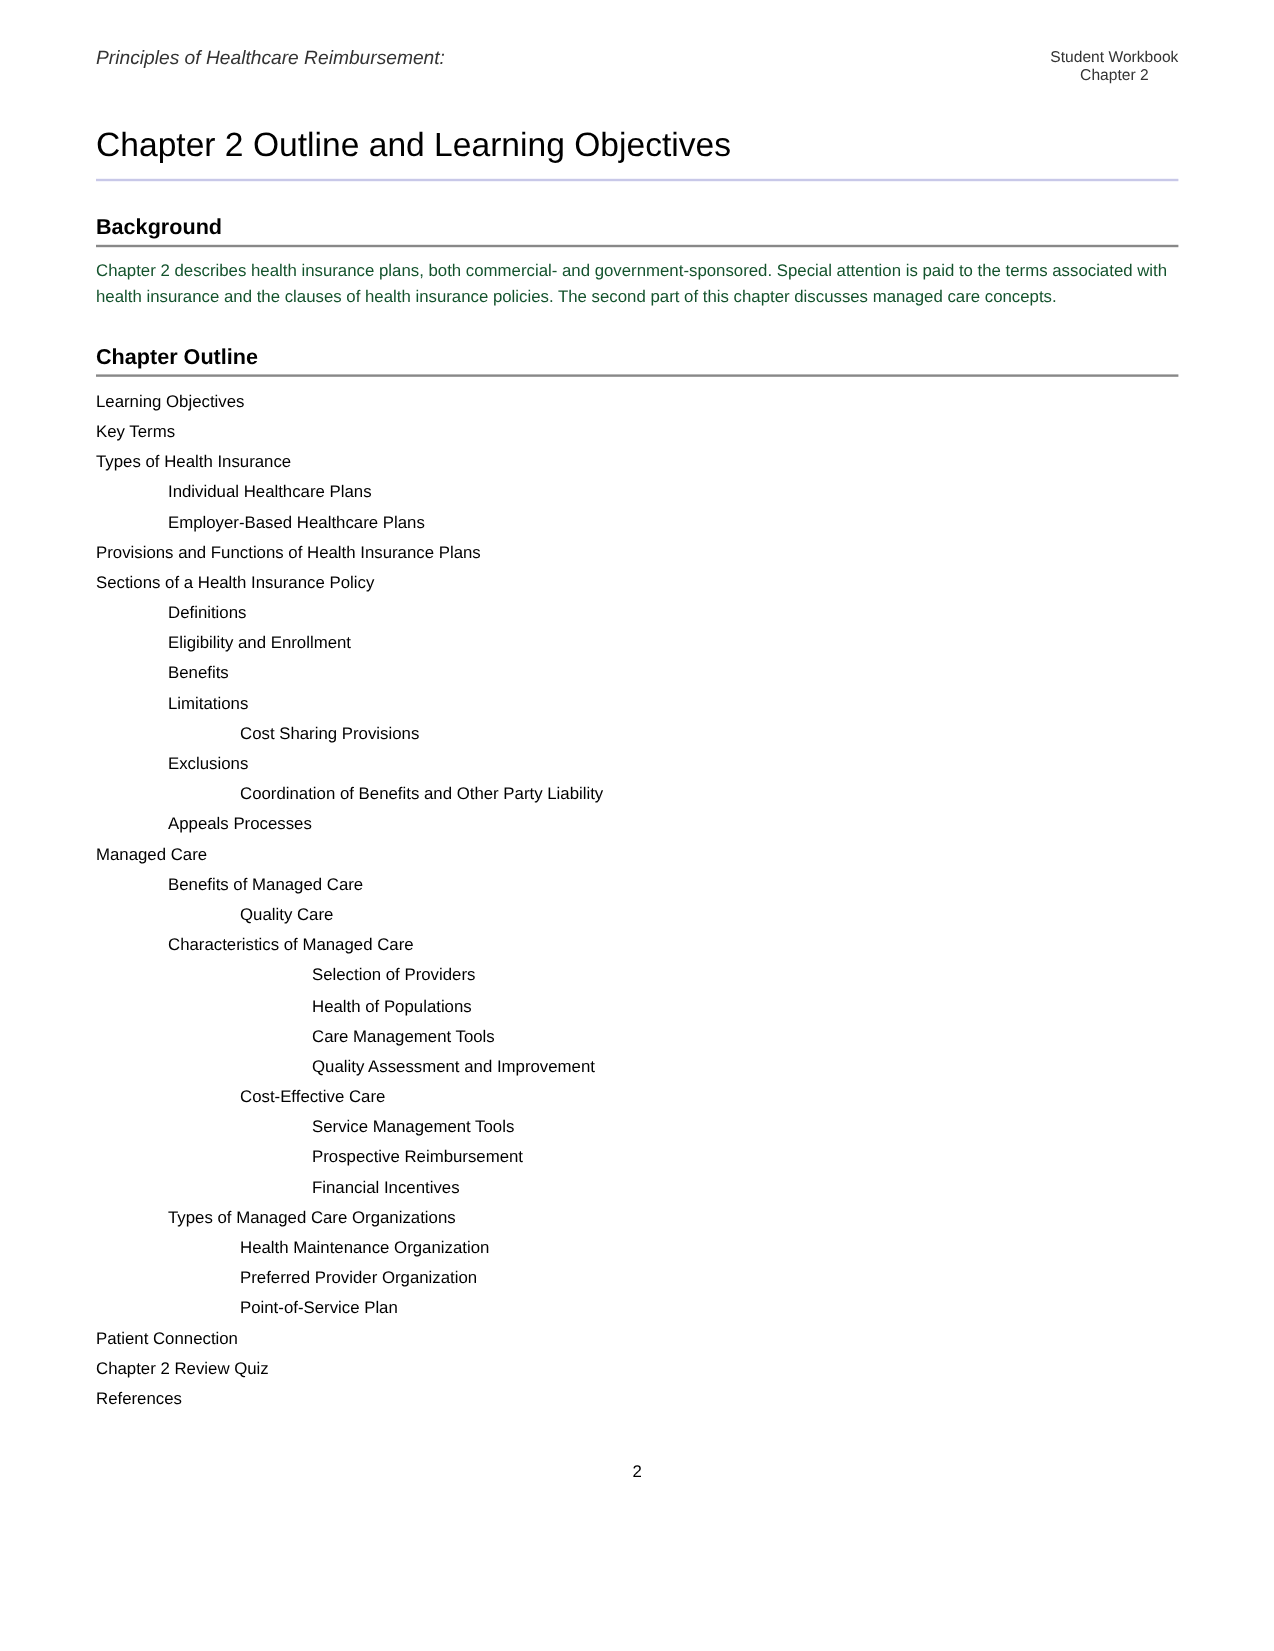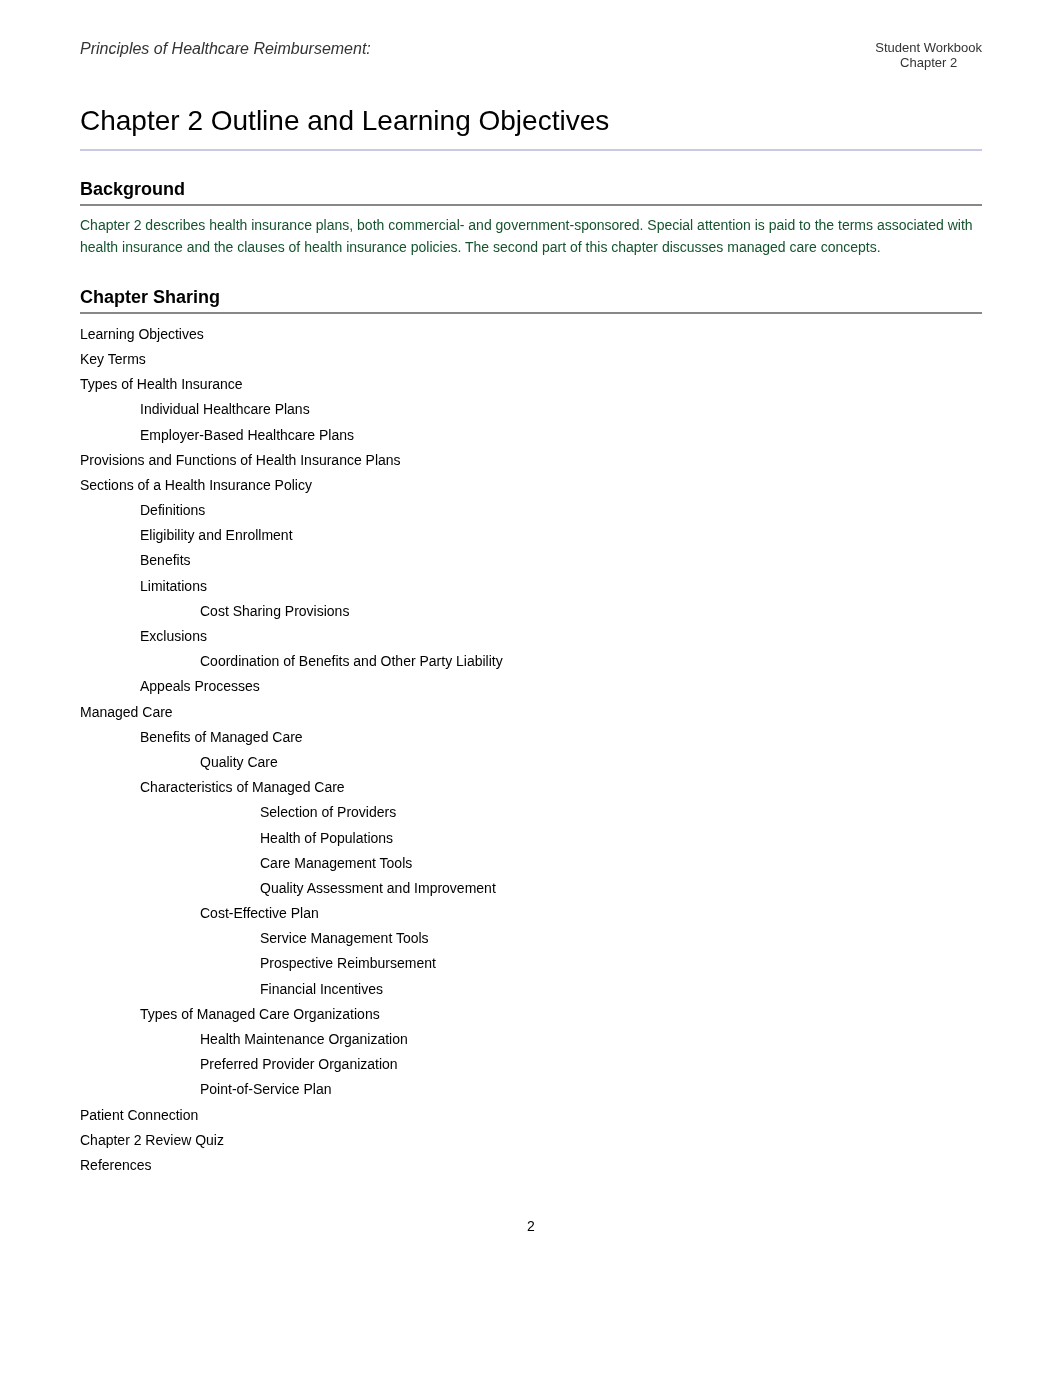--- a/index.html
+++ b/index.html
@@ -112,21 +112,21 @@
   </div>
 
   <h1 class="chapter-title">Chapter 2 Outline and Learning Objectives</h1>
 
   <div>
     <h2 class="section-title">Background</h2>
     <p class="background-text">Chapter 2 describes health insurance plans, both commercial- and government-sponsored. Special attention is paid to the terms associated with health insurance and the clauses of health insurance policies. The second part of this chapter discusses managed care concepts.</p>
   </div>
 
   <div>
-    <h2 class="section-title">Chapter Sharing</h2>
+    <h2 class="section-title">Chapter Outline</h2>
     <div class="outline-container" id="outline-list">
     <span class="outline-item ">Learning Objectives</span>
         <span class="outline-item ">Key Terms</span>
         <span class="outline-item ">Types of Health Insurance</span>
         <span class="outline-item indent-1">Individual Healthcare Plans</span>
         <span class="outline-item indent-1">Employer-Based Healthcare Plans</span>
         <span class="outline-item ">Provisions and Functions of Health Insurance Plans</span>
         <span class="outline-item ">Sections of a Health Insurance Policy</span>
         <span class="outline-item indent-1">Definitions</span>
         <span class="outline-item indent-1">Eligibility and Enrollment</span>
@@ -137,21 +137,21 @@
         <span class="outline-item indent-2">Coordination of Benefits and Other Party Liability</span>
         <span class="outline-item indent-1">Appeals Processes</span>
         <span class="outline-item ">Managed Care</span>
         <span class="outline-item indent-1">Benefits of Managed Care</span>
         <span class="outline-item indent-2">Quality Care</span>
         <span class="outline-item indent-1">Characteristics of Managed Care</span>
         <span class="outline-item indent-3">Selection of Providers</span>
         <span class="outline-item indent-3">Health of Populations</span>
         <span class="outline-item indent-3">Care Management Tools</span>
         <span class="outline-item indent-3">Quality Assessment and Improvement</span>
-        <span class="outline-item indent-2">Cost-Effective Plan</span>
+        <span class="outline-item indent-2">Cost-Effective Care</span>
         <span class="outline-item indent-3">Service Management Tools</span>
         <span class="outline-item indent-3">Prospective Reimbursement</span>
         <span class="outline-item indent-3">Financial Incentives</span>
         <span class="outline-item indent-1">Types of Managed Care Organizations</span>
         <span class="outline-item indent-2">Health Maintenance Organization</span>
         <span class="outline-item indent-2">Preferred Provider Organization</span>
         <span class="outline-item indent-2">Point-of-Service Plan</span>
         <span class="outline-item ">Patient Connection</span>
         <span class="outline-item ">Chapter 2 Review Quiz</span>
         <span class="outline-item ">References</span>

